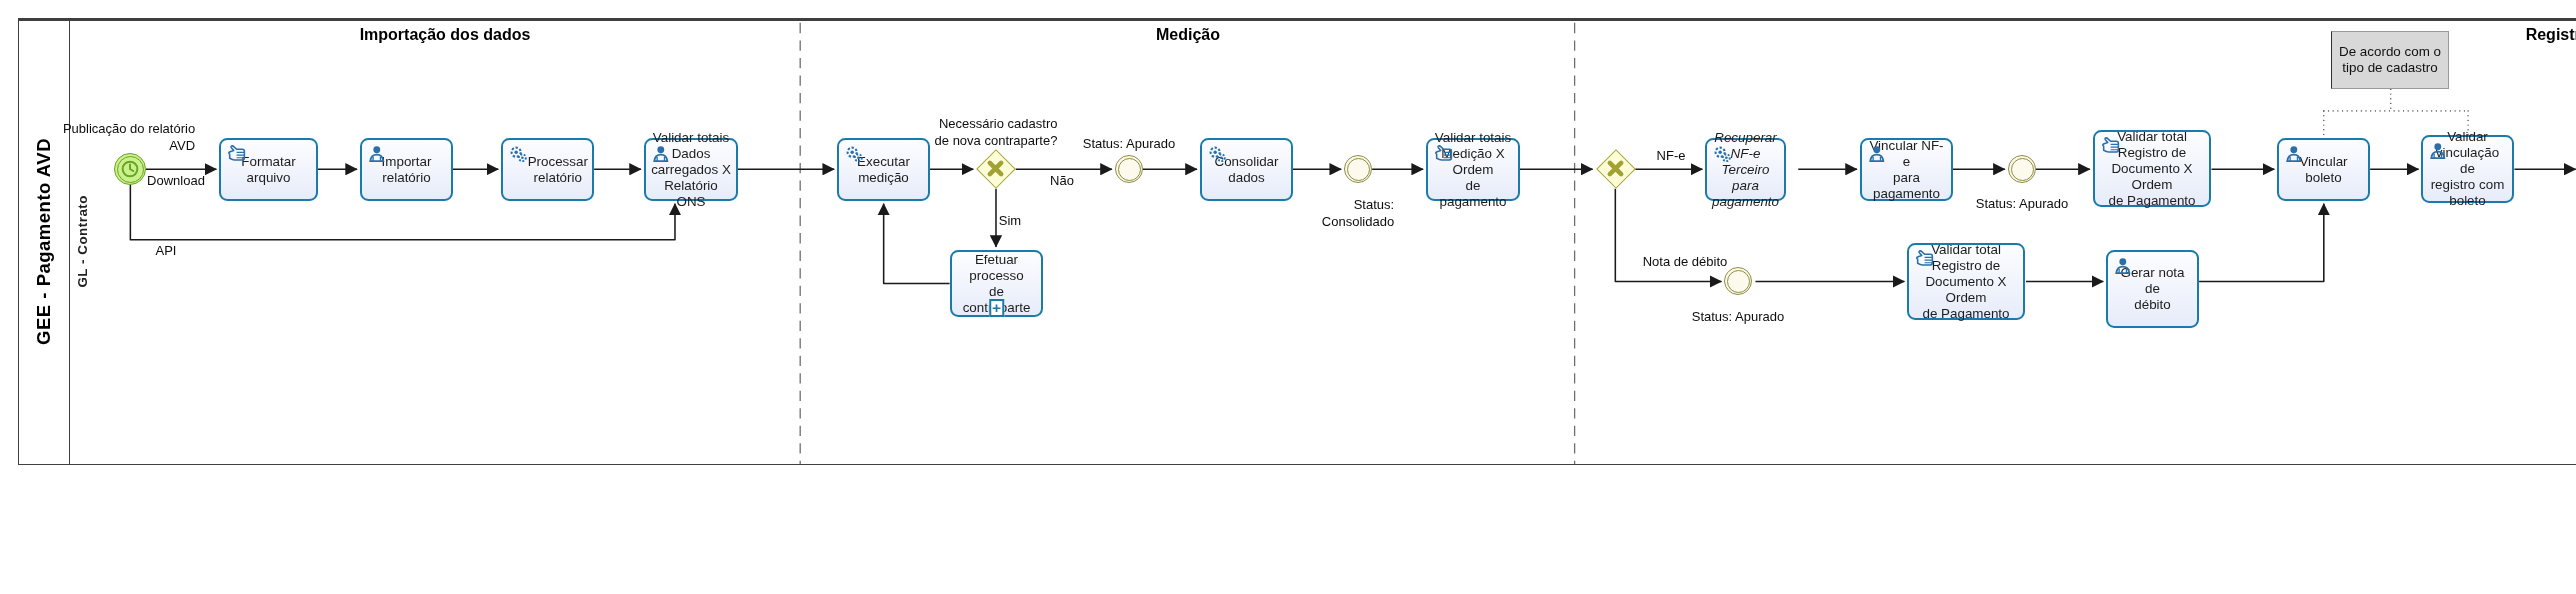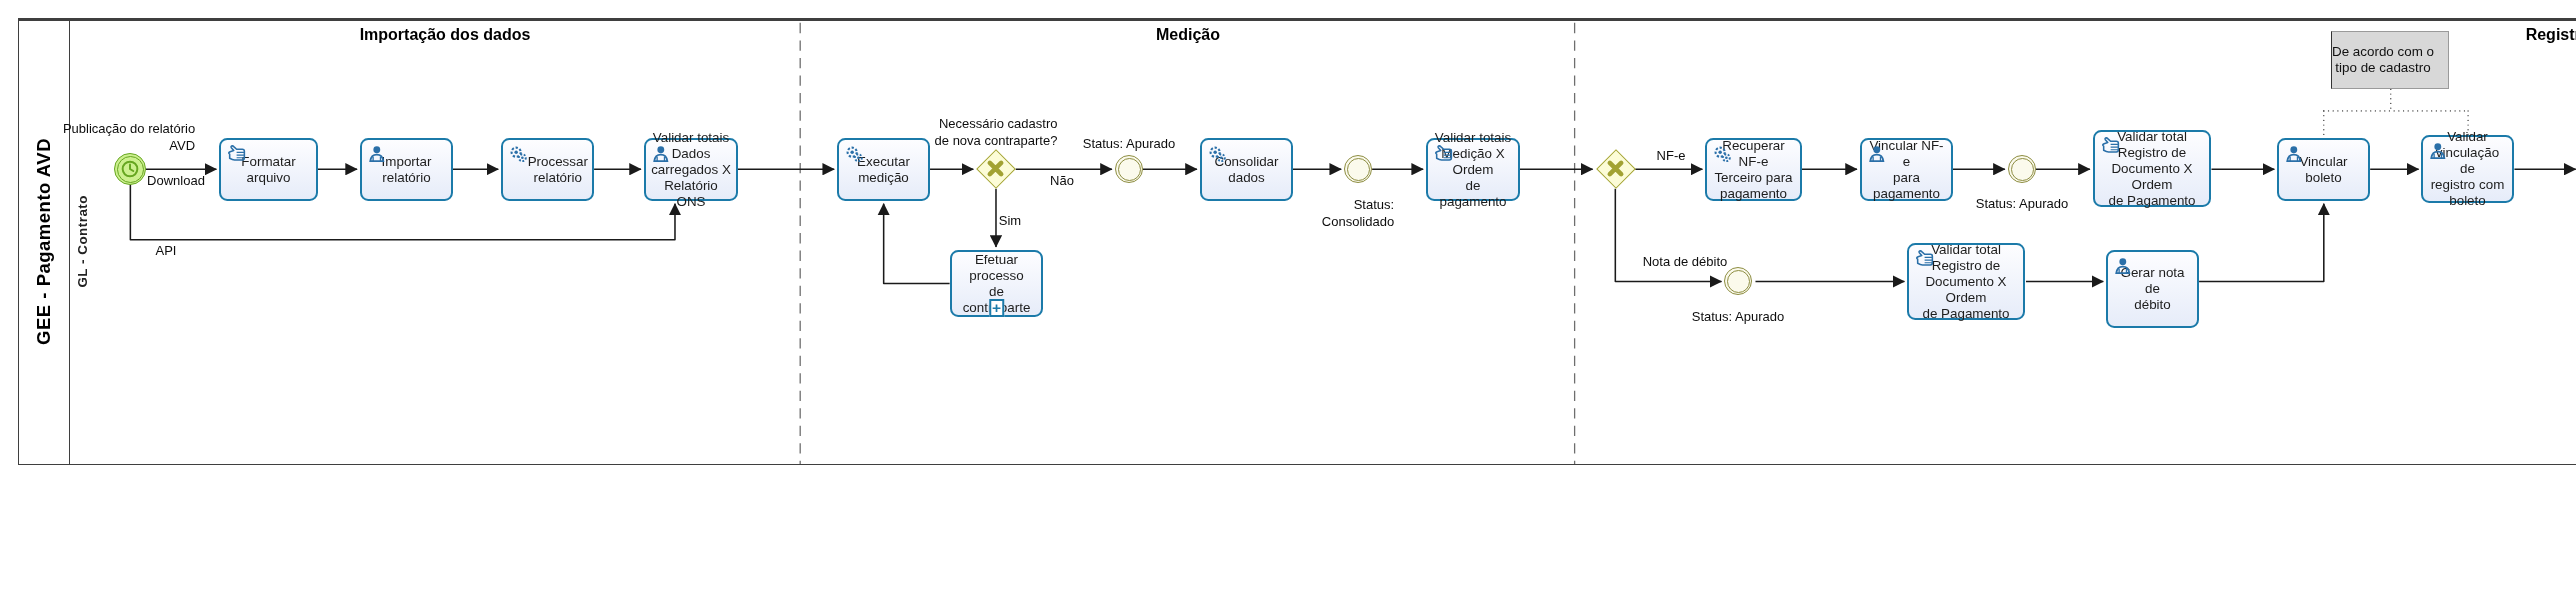--- a/index.html
+++ b/index.html
@@ -31,21 +31,21 @@
   .gw .diamond{position:absolute;left:5.7px;top:5.7px;width:28px;height:28px;
         transform:rotate(45deg);background:#fcfcd7;border:1.8px solid #a2a233;box-sizing:border-box;}
   .gw svg{position:absolute;left:0;top:0;}
   .ev{position:absolute;border-radius:50%;box-sizing:border-box;z-index:2;background:#fbfaec;}
   .ev .ring{position:absolute;inset:1.5px;border-radius:50%;border:1.3px solid #8d8d42;}
   .ev.start{background:#cdf08f;border:1.8px solid #66a621;}
   .ev.start .ring{border-color:#66a621;}
   .ev.mid,.ev.timer{border:1.5px solid #8d8d42;}
   .ev svg{position:absolute;left:50%;top:50%;transform:translate(-50%,-50%);}
   .note{position:absolute;box-sizing:border-box;background:#d8d8d8;border:0.8px solid #9a9a9a;
-        border-left:1.5px solid #333;display:flex;align-items:center;justify-content:flex-start;
+        border-left:1.5px solid #333;display:flex;align-items:center;justify-content:center;
         text-align:center;font-size:13.4px;line-height:16.5px;white-space:pre-line;color:#111;z-index:2;}
   .lbl{position:absolute;transform:translate(-50%,-50%);text-align:right;
         font-size:13px;line-height:16.5px;white-space:pre;color:#0d0d0d;z-index:3;}
 </style>
 </head>
 <body>
 
 <div class="pool"></div>
 <div class="pool-title-band">
   <div class="vtext pool-title">GEE - Pagamento AVD</div>
@@ -179,21 +179,21 @@
 de pagamento</span><span class="ticon"><svg viewBox="0 0 24 24" width="19.6" height="19.6">
           <path d="M4.5 12.5 q-2.5-1.5 0.5-3 l4.5-1.5 -3-3.5 q-1-1.8 1-2.2 q1-.2 2 .9 L13 6.5 h7 q2.5 0 2.5 2.3 v8.4 q0 2.3-2.5 2.3 h-9.5 q-2.5 0-6-2z" fill="none" stroke="#2a6fa8" stroke-width="1.9" stroke-linejoin="round"></path>
           <path d="M13 10.3 h9 M13 13.6 h9 M13 16.9 h9" stroke="#2a6fa8" stroke-width="1.4"></path>
         </svg></span></div>
     <div class="gw" style="left: 1596px; top: 149px;">
       <div class="diamond"></div>
       <svg width="39" height="39" viewBox="0 0 76 76">
         <path d="M27 27 L49 49 M49 27 L27 49" stroke="#a2a233" stroke-width="9" stroke-linecap="round"></path>
       </svg>
     </div>
-    <div class="task" style="left: 1705px; top: 138px; width: 97px; height: 63px;"><span>Recuperar NF-e
+    <div class="task" style="left: 1705px; top: 138px; width: 81px; height: 63px; font-style: italic;"><span>Recuperar NF-e
 Terceiro para
 pagamento</span><span class="ticon"><svg viewBox="0 0 24 24" width="19.6" height="19.6">
           <circle cx="10" cy="10" r="5.6" fill="none" stroke="#2a6fa8" stroke-width="2.6" stroke-dasharray="2.8 2.2"></circle>
           <circle cx="10" cy="10" r="2.1" fill="#2a6fa8"></circle>
           <circle cx="17.6" cy="16.8" r="4.2" fill="none" stroke="#2a6fa8" stroke-width="2.4" stroke-dasharray="2.3 1.9"></circle>
           <circle cx="17.6" cy="16.8" r="1.6" fill="#2a6fa8"></circle>
         </svg></span></div>
     <div class="task" style="left: 1860px; top: 138px; width: 93px; height: 63px;"><span>Vincular NF-e
 para pagamento</span><span class="ticon"><svg viewBox="0 0 24 24" width="19.6" height="19.6">
           <circle cx="12" cy="7" r="4.2" fill="#2a6fa8"></circle>

